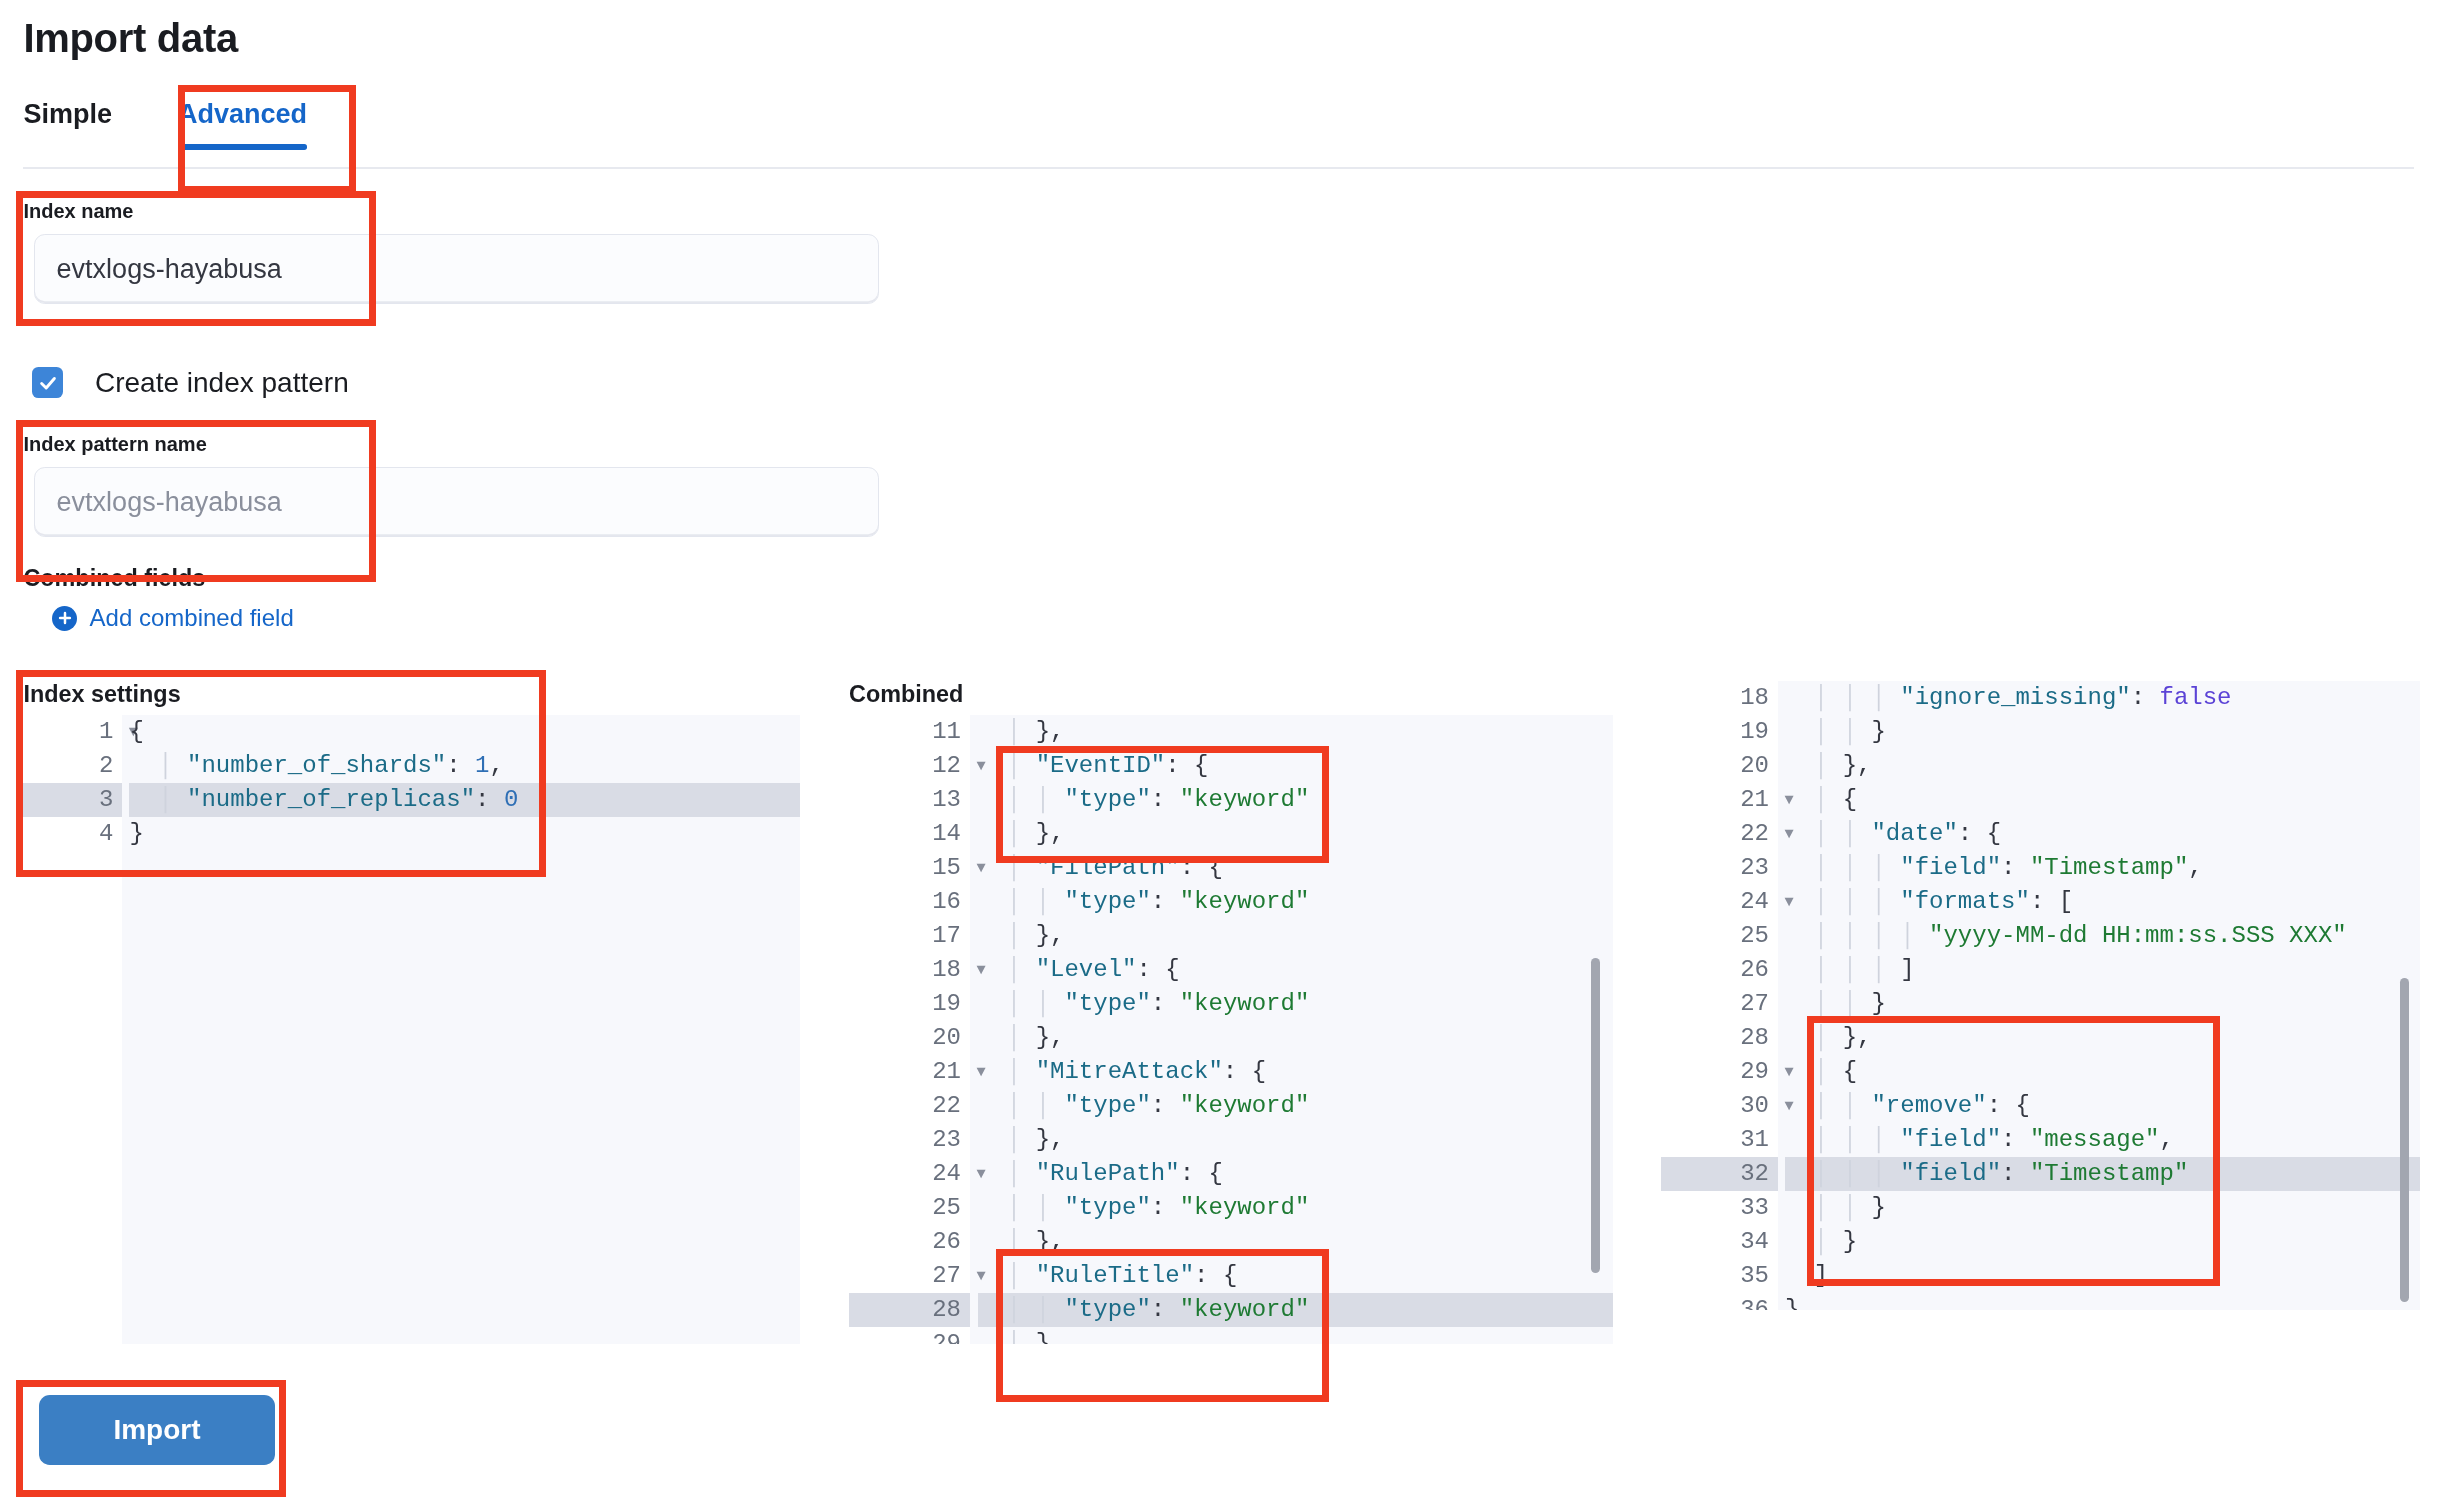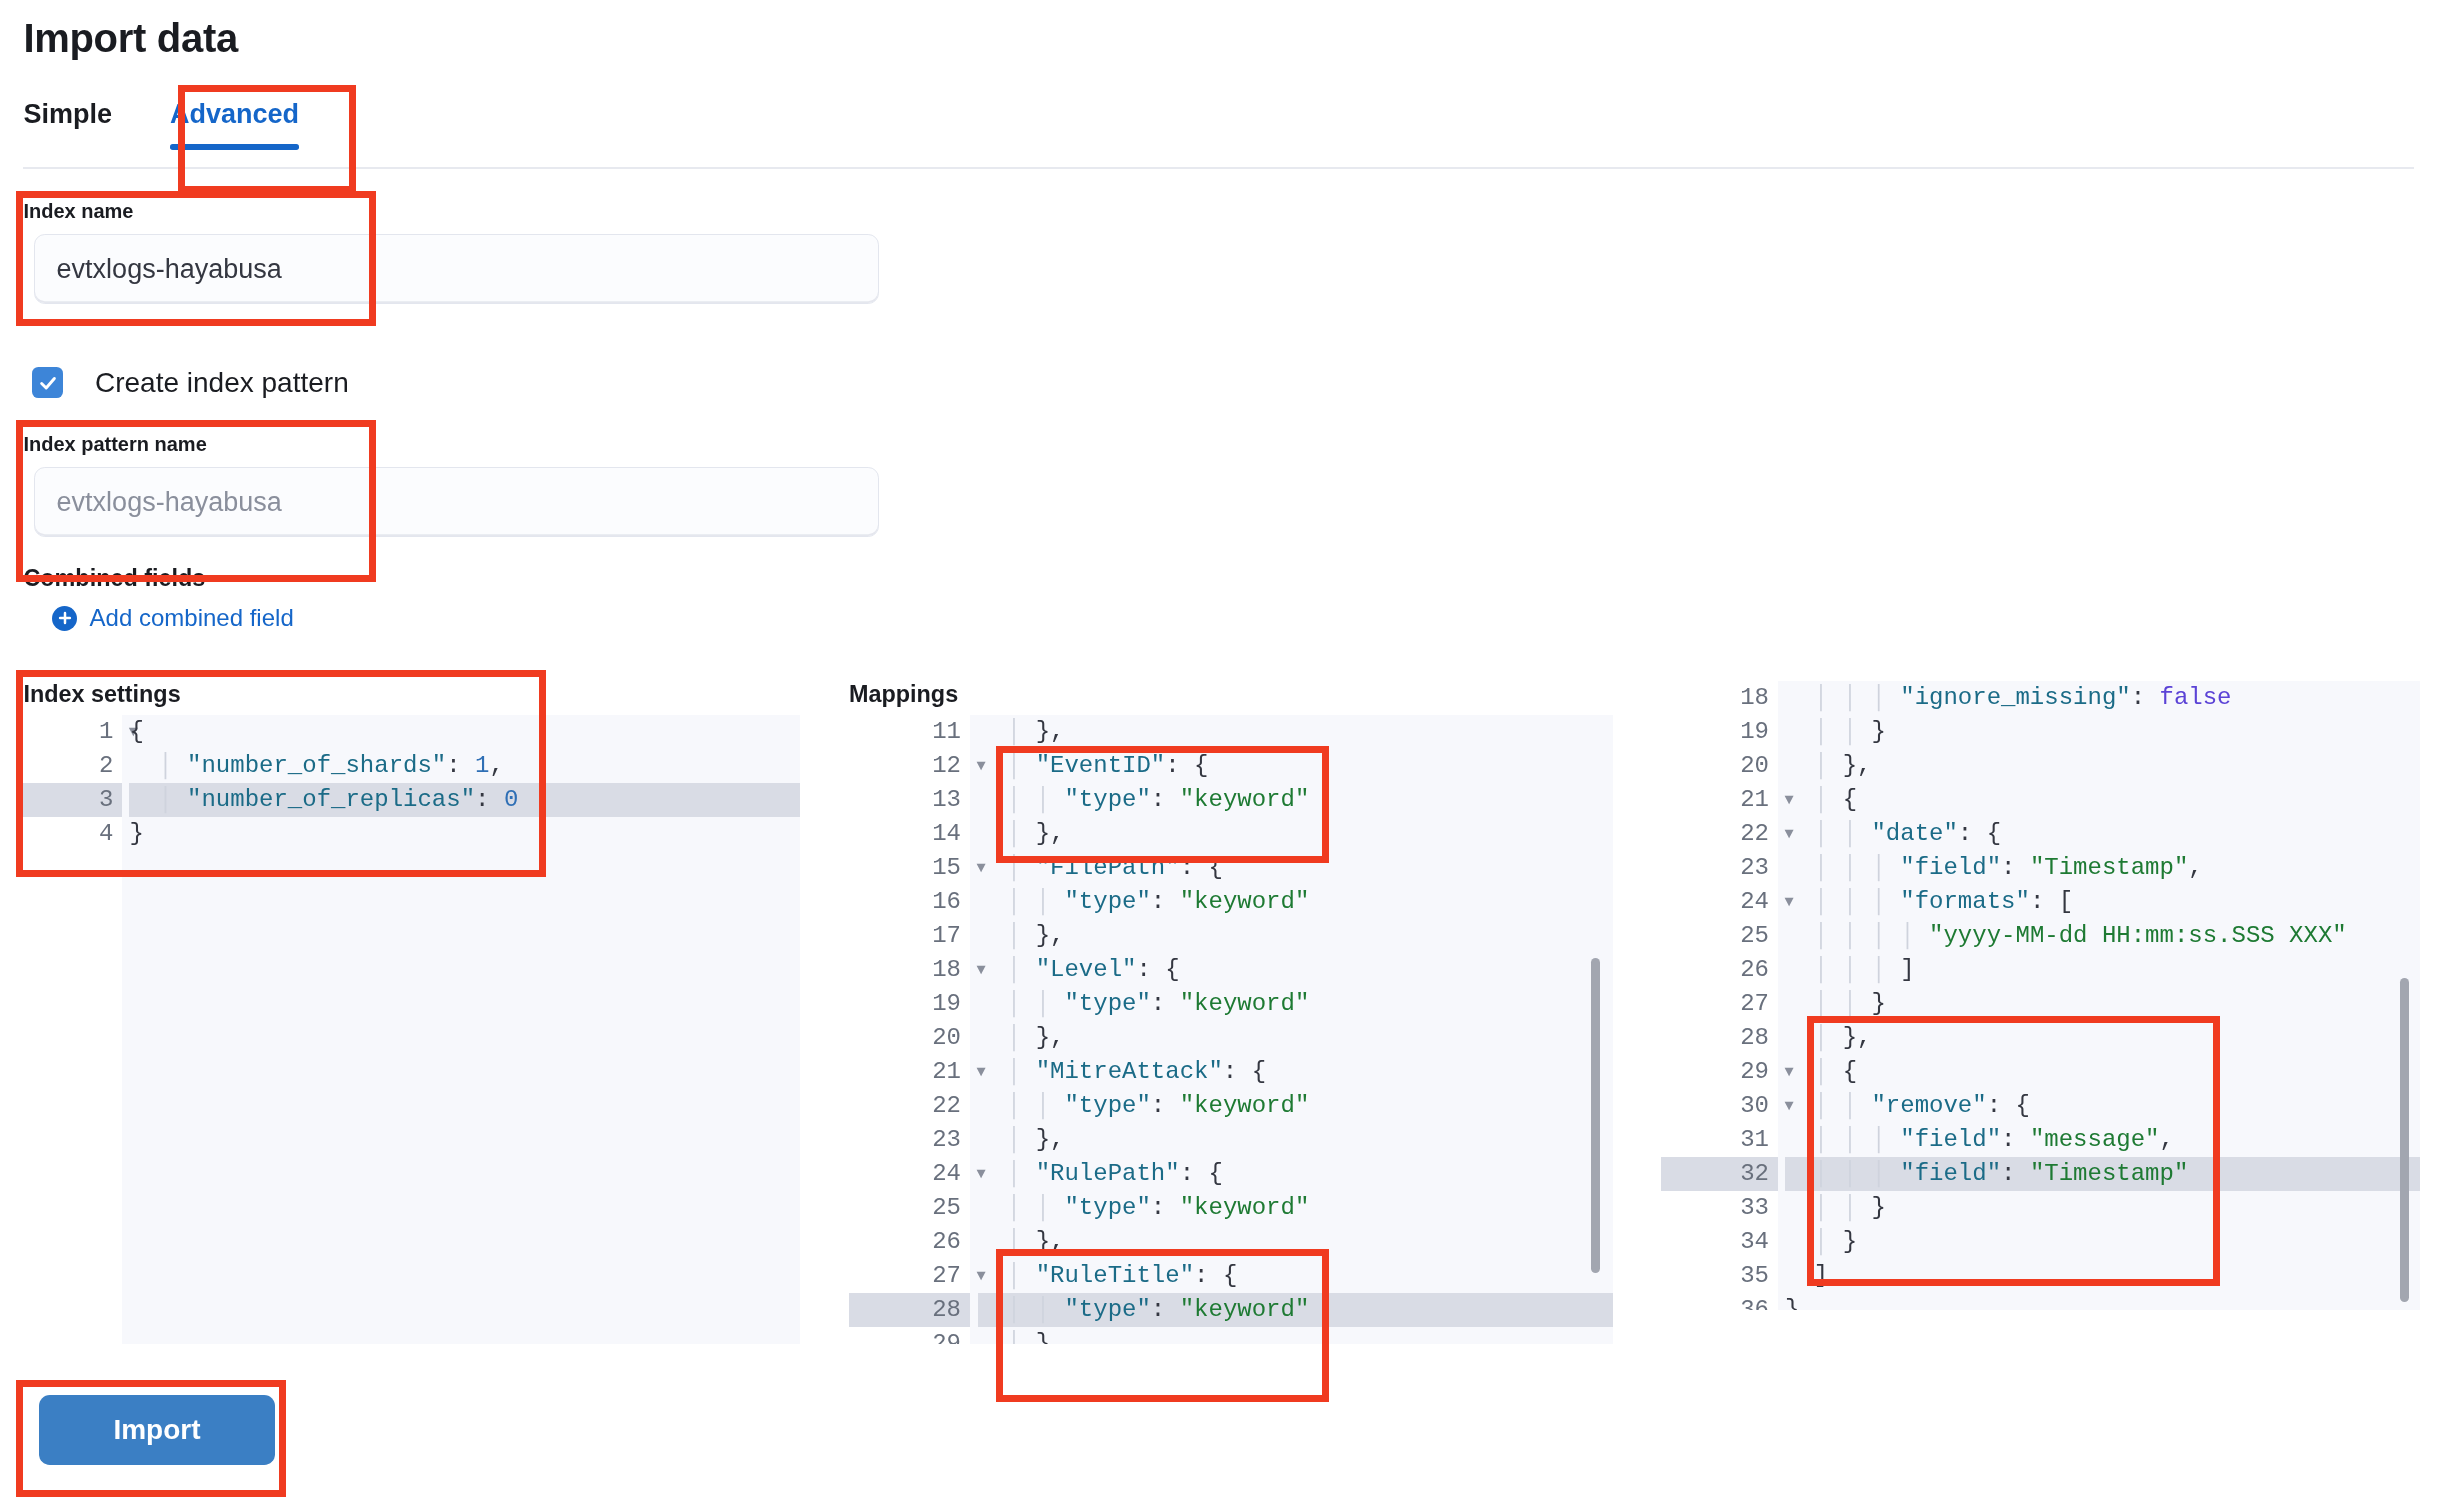--- a/index.html
+++ b/index.html
@@ -12,21 +12,21 @@
     position:relative;
   }
   .page{position:relative;width:2438px;height:1100px;}
 
   
   .title{
     position:absolute;left:23.4px;top:16px;
     font-size:40px;font-weight:bold;color:#1a1c21;
     letter-spacing:-0.3px;
   }
-  .tabs{position:absolute;left:23.4px;top:99px;display:flex;align-items:flex-start;gap:0;}
+  .tabs{position:absolute;left:23.4px;top:99px;display:flex;align-items:flex-start;gap:8px;}
   .tab{
     font-size:27px;font-weight:bold;padding:0 23.4px 20px 0;
     color:#1a1c21;position:relative;cursor:pointer;
   }
   .tab.first{padding-right:31px;}
   .tab.active{color:#1566c9;padding-left:27px;padding-right:27px;}
   .tab.active::after{
     content:"";position:absolute;left:27px;right:27px;bottom:0;
     height:6.3px;background:#1566c9;border-radius:2.7px;
   }
@@ -164,21 +164,21 @@
         <div class="code">
           <div class="code-line"><span class="tk-pun">{</span></div>
           <div class="code-line">  <span class="tk-guide">│</span> <span class="tk-key">"number_of_shards"</span><span class="tk-pun">:</span><span class="tk-pun"> </span><span class="tk-num">1</span><span class="tk-pun">,</span></div>
           <div class="code-line hl">  <span class="tk-guide">│</span> <span class="tk-key">"number_of_replicas"</span><span class="tk-pun">:</span><span class="tk-pun"> </span><span class="tk-num">0</span></div>
           <div class="code-line"><span class="tk-pun">}</span></div>
         </div>
       </div>
   </div>
 
   <div class="panel" style="left:849px;top:681px;width:764px;">
-    <div class="panel-title">Mappings</div>
+    <div class="panel-title">Combined</div>
     <div class="editor" id="ed-mappings" style="height:629px;--gw:121px;--cw:129px;">
         <div class="gutter">
           <div class="gutter-line">11</div>
           <div class="gutter-line">12<span class="fold">▼</span></div>
           <div class="gutter-line">13</div>
           <div class="gutter-line">14</div>
           <div class="gutter-line">15<span class="fold">▼</span></div>
           <div class="gutter-line">16</div>
           <div class="gutter-line">17</div>
           <div class="gutter-line">18<span class="fold">▼</span></div>

